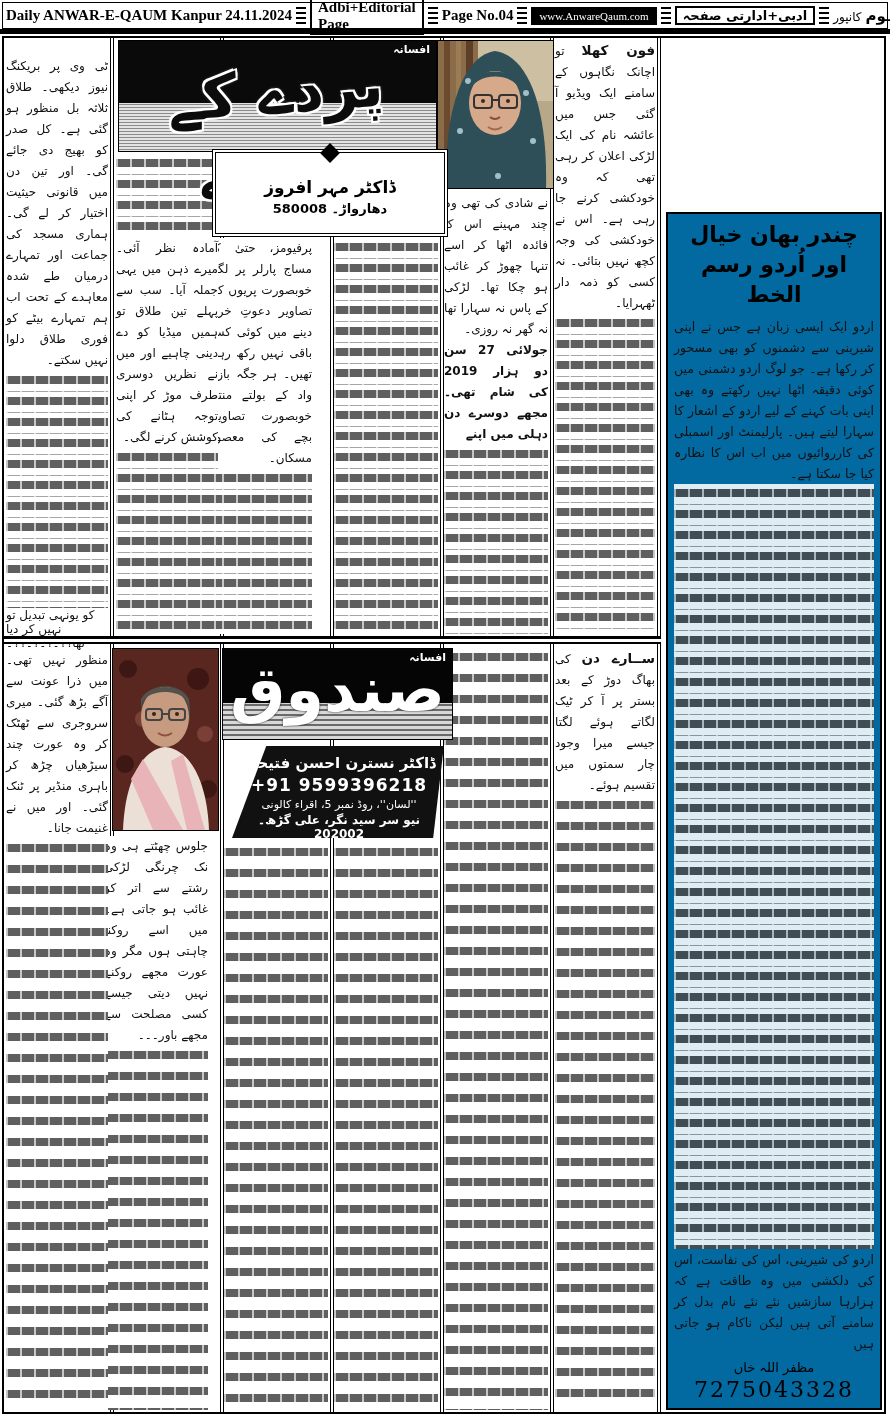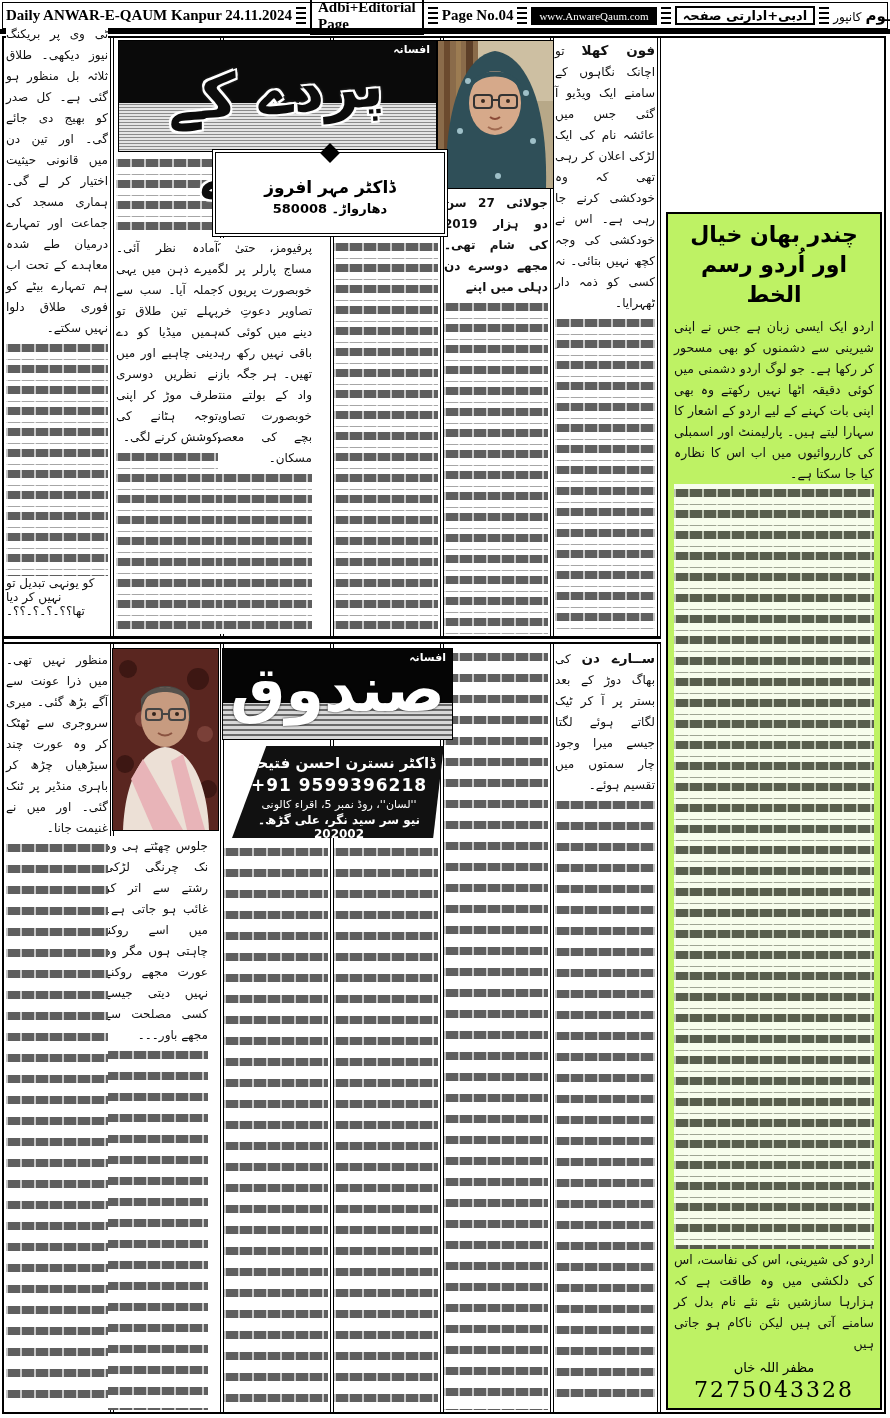--- a/index.html
+++ b/index.html
@@ -63,21 +63,21 @@
   
   .photo{position:absolute;z-index:3;border:1px solid #000;box-sizing:border-box;}
   
   .mastbox{position:absolute;left:666px;top:44px;width:216px;height:162px;z-index:3;
            border:1px solid #000;background:#fff;box-sizing:border-box;}
   .mastin{position:absolute;inset:3px;border:1px solid #000;direction:rtl;text-align:center;
           font-family:"DejaVu Sans",sans-serif;color:#000;padding-top:10px;box-sizing:border-box;}
   .mlab{font-size:15px;margin:0 10px 6px;}
   .mtitle{font-size:46px;font-weight:bold;margin-top:6px;}
   .edbox{position:absolute;left:666px;top:212px;width:216px;height:1198px;z-index:3;border:2px solid #000;
-         background:#bef264;box-sizing:border-box;display:flex;flex-direction:column;padding:4px 6px;}
+         background:#0369a1;box-sizing:border-box;display:flex;flex-direction:column;padding:4px 6px;}
   .edhead{direction:rtl;text-align:center;font-family:"DejaVu Sans",sans-serif;font-weight:bold;
           font-size:22px;line-height:30px;margin:2px 0 6px;color:#000;}
   .edsign{direction:rtl;text-align:center;font-family:"DejaVu Sans",sans-serif;font-size:13px;margin:6px 0 2px;}
   .edphone{text-align:center;font-family:"DejaVu Serif",serif;font-size:22px;letter-spacing:2px;margin:0 0 2px;color:#000;}
 </style>
 </head>
 <body>
 
 <div class="page">
 
@@ -145,20 +145,21 @@
     <p class="aname">ڈاکٹر مہر افروز</p>
     <p class="acity">دھارواڑ۔ 580008</p>
   </div>
 
   <div class="col" style="left:555px;top:40px;width:100px;height:594px;">
     <p class="utext"><span class="lead">فون کھلا</span> <span>تو اچانک نگاہوں کے سامنے ایک ویڈیو آ گئی جس میں عائشہ نام کی ایک لڑکی اعلان کر رہی تھی کہ وہ خودکشی کرنے جا رہی ہے۔ اس نے خودکشی کی وجہ کچھ نہیں بتائی۔ نہ کسی کو ذمہ دار ٹھہرایا۔</span></p>
     <div class="tfill ruled"></div>
   </div>
 
   <div class="col" style="left:444px;top:193px;width:104px;height:441px;">
+    <p class="utext">نے شادی کی تھی وہ چند مہینے اس کا فائدہ اٹھا کر اسے تنہا چھوڑ کر غائب ہو چکا تھا۔ لڑکی کے پاس نہ سہارا تھا نہ گھر نہ روزی۔</p>
     <p class="utext" style="font-weight:bold;">جولائی 27 سن دو ہزار 2019 کی شام تھی۔ مجھے دوسرے دن دہلی میں اپنے</p>
     <div class="tfill ruled"></div>
   </div>
 
   <div class="col" style="left:334px;top:238px;width:104px;height:396px;">
     <div class="tfill ruled"></div>
   </div>
 
   <div class="col" style="left:208px;top:238px;width:104px;height:396px;">
     <p class="utext">پرفیومز، حتیٰ کہ مساج پارلر پر لگی خوبصورت پریوں کی تصاویر دعوتِ خرید دینے میں کوئی کسر باقی نہیں رکھ رہی تھیں۔ ہر جگہ بازار واد کے بولتے منتر، خوبصورت تصاویر، بچے کی معصوم مسکان۔</p>
@@ -166,21 +167,21 @@
   </div>
 
   <div class="col" style="left:116px;top:238px;width:102px;height:396px;">
     <p class="utext">آمادہ نظر آئی۔ میرے ذہن میں یہی جملہ آیا۔ سب سے پہلے تین طلاق تو ہمیں میڈیا کو دے دینی چاہیے اور میں نے نظریں دوسری طرف موڑ کر اپنی توجہ ہٹانے کی کوشش کرنے لگی۔</p>
     <div class="tfill ruled"></div>
   </div>
   <div class="col" style="left:116px;top:154px;width:97px;height:80px;">
     <div class="tfill ruled"></div>
   </div>
 
-  <div class="col" style="left:6px;top:24px;width:102px;height:594px;">
+  <div class="col" style="left:6px;top:56px;width:102px;height:594px;">
     <p class="utext">ٹی وی پر بریکنگ نیوز دیکھی۔ طلاق ثلاثہ بل منظور ہو گئی ہے۔ کل صدر کو بھیج دی جائے گی۔ اور تین دن میں قانونی حیثیت اختیار کر لے گی۔ ہماری مسجد کی جماعت اور تمہارے درمیان طے شدہ معاہدے کے تحت اب ہم تمہارے بیٹے کو فوری طلاق دلوا نہیں سکتے۔</p>
     <div class="tfill ruled"></div>
     <p class="endline">کو یونہی تبدیل تو نہیں کر دیا تھا؟؟۔؟۔؟۔؟؟۔</p>
   </div>
 
   <div class="photo" style="left:112px;top:648px;width:107px;height:183px;">
     <svg width="105" height="181" viewBox="0 0 105 181">
       <rect width="105" height="181" fill="#5a2620"></rect>
       <circle cx="15" cy="20" r="9" fill="#3d1713"></circle>
         <circle cx="85" cy="30" r="11" fill="#3d1713"></circle>

